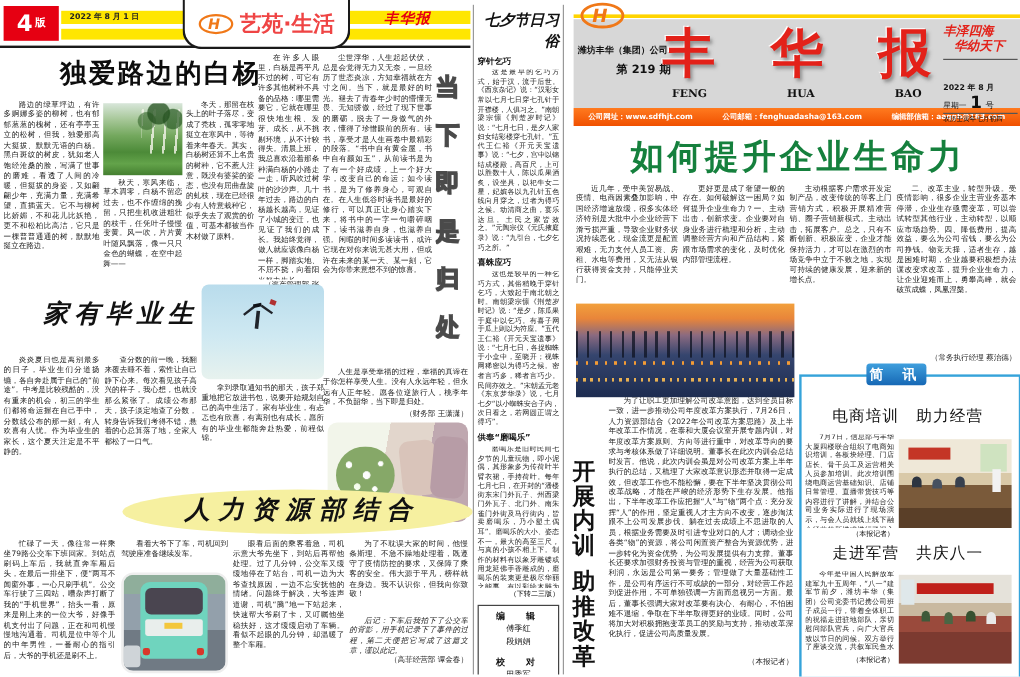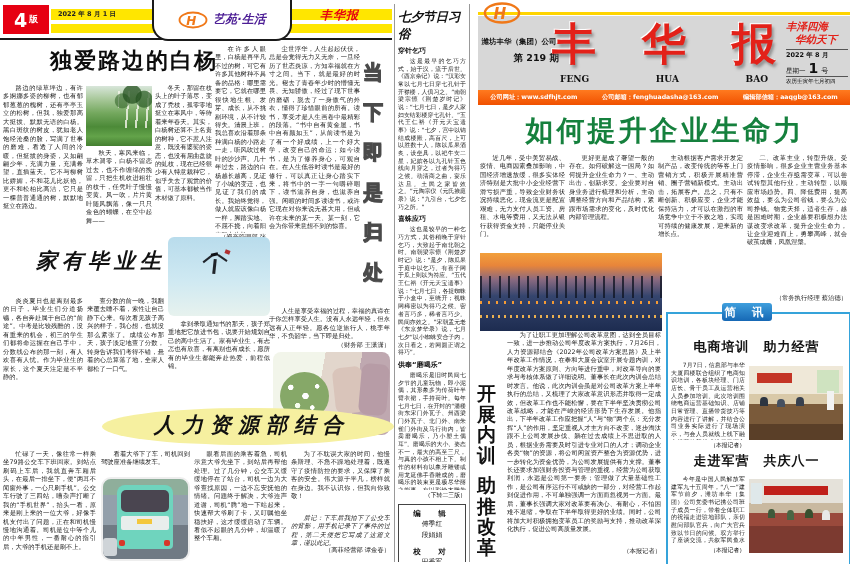--- a/index.html
+++ b/index.html
@@ -31,21 +31,21 @@
   .stafflabel{font-weight:bold;font-size:7.5px;letter-spacing:5px;color:#111;}
   .staffname{font-size:6.8px;line-height:1.7;color:#111;}
   
   .graysky{background:#d7d7d7;}
   .bigchar{font-size:44px;font-weight:bold;color:#e32119;
            font-family:"DejaVu Serif","Liberation Serif",serif;
            text-shadow:2px 3px 3px rgba(100,100,100,.6),-1px -1px 0 #fff;}
   .orangebar{background:linear-gradient(180deg,#ff7a1f,#f05000);display:flex;align-items:center;
              justify-content:space-around;color:#fff;font-size:6.2px;font-weight:bold;}
   .leadtitle{font-weight:900;font-size:28px;letter-spacing:3px;color:#15803d;text-align:center;}
-  .brieftitle{font-weight:700;font-size:13px;color:#111;text-align:center;letter-spacing:1px;}
+  .brieftitle{font-weight:400;font-size:13px;color:#111;text-align:center;letter-spacing:1px;}
   .bluebox{border:2px solid #35a3da;background:#fff;}
   .bluetab{background:linear-gradient(180deg,#3f9fdd,#1668b5);color:#fff;font-weight:bold;
            font-size:11.5px;letter-spacing:6px;display:flex;align-items:center;justify-content:center;
            border-radius:3px;z-index:3;}
   .ps{font-style:italic;}
 </style>
 </head>
 <body>
 
 <div id="sheet">
@@ -58,21 +58,21 @@
   <div class="abs ystrip" style="left:51px;top:24px;width:341px;height:9px;z-index:1;"></div>
   <div class="abs" style="left:58px;top:10px;font-size:6.5px;font-weight:bold;color:#222;z-index:2;">2022 年 8 月 1 日</div>
   <div class="abs" style="left:0;top:38px;width:392px;height:2px;background:#1a1a1a;"></div>
   <div class="abs tab" style="left:152px;top:0;width:136px;height:39px;">
     <span style="display:inline-flex;">
       <svg width="30" height="18" viewBox="0 0 40 24">
           <ellipse cx="20" cy="12" rx="18" ry="10" fill="none" stroke="#f07818" stroke-width="2.5"></ellipse>
           <text x="11" y="18" font-size="16" font-style="italic" font-weight="bold" fill="#f07818">H</text>
         </svg>
     </span>
-    <span style="font-size:12px;font-weight:800;color:#4c1d95;font-style:italic;">艺苑·生活</span>
+    <span style="font-size:18px;font-weight:800;color:#ef4444;">艺苑·生活</span>
   </div>
   <div class="abs" style="left:320px;top:7px;z-index:2;font-style:italic;font-weight:bold;font-size:12px;color:#e60012;letter-spacing:1px;">丰华报</div>
 
   <div class="abs h-bai" style="left:50px;top:46px;width:230px;">独爱路边的白杨</div>
   <div class="abs t" style="left:3px;top:84px;width:80px;height:160px;">路边的绿草坪边，有许多婀娜多姿的柳树，也有郁郁葱葱的槐树，还有亭亭玉立的松树，但我，独爱那高大挺拔、默默无语的白杨。黑白斑纹的树皮，犹如老人饱经沧桑的脸，写满了世事的磨难，看透了人间的冷暖，但挺拔的身姿，又如翩翩少年，充满力量，充满希望，直插蓝天。它不与柳树比娇媚，不和花儿比妖艳，更不和松柏比高洁，它只是一棵普普通通的树，默默地挺立在路边。</div>
   <div class="photo" style="left:86px;top:86px;width:66px;height:60px;background:linear-gradient(180deg,#d8e6da 0%,#a8c89a 22%,#74a85e 45%,#4c8a38 68%,#63a34a 84%,#447f30 100%);">
     <div style="position:absolute;left:48%;top:8%;width:50%;height:62%;background:repeating-linear-gradient(95deg,rgba(245,245,235,.8) 0 2px,transparent 2px 10px);"></div>
     <div style="position:absolute;left:0;top:0;width:100%;height:55%;background:radial-gradient(circle at 70% 25%,rgba(35,80,30,.75) 0 9px,transparent 10px),radial-gradient(circle at 88% 40%,rgba(40,90,35,.7) 0 8px,transparent 9px),radial-gradient(circle at 55% 45%,rgba(50,100,40,.6) 0 7px,transparent 8px);"></div>
   </div>
   <div class="abs t" style="left:86px;top:149px;width:66px;height:95px;">秋天，寒风来临，草木凋零，白杨不留恋过去，也不作缠绵的挽留，只把生机收进粗壮的枝干，任凭叶子慢慢变黄。风一吹，片片黄叶随风飘落，像一只只金色的蝴蝶，在空中起舞——</div>
@@ -119,21 +119,21 @@
     <div style="position:absolute;left:0;bottom:4%;width:16%;height:22%;background:#cfd4d8;border-radius:3px;"></div>
   </div>
   <div class="abs t" style="left:194px;top:450px;width:93px;height:112px;">眼看后面的乘客着急，司机示意大爷先坐下，到站后再帮他处理。过了几分钟，公交车又缓缓地停在了站台，司机一边为大爷查找原因，一边不忘安抚他的情绪。问题终于解决，大爷连声道谢，司机“腾”地一下站起来，快速帮大爷刷了卡，又叮嘱他坐稳扶好，这才缓缓启动了车辆。看似不起眼的几分钟，却温暖了整个车厢。</div>
   <div class="abs" style="left:291px;top:450px;width:99px;height:112px;overflow:hidden;">
     <div class="t" style="height:64px;">为了不耽误大家的时间，他慢条斯理、不急不躁地处理着，既遵守了疫情防控的要求，又保障了乘客的安全。伟大源于平凡，榜样就在身边。我不认识你，但我向你致敬！</div>
     <div class="t ps" style="height:32px;">后记：下车后我拍下了公交车的背影，用手机记录下了事件的过程，第二天便把它写成了这篇文章，谨以此记。</div>
     <div class="byline">（高菲经营部 谭金春）</div>
   </div>
 
   <div class="abs qxbox" style="left:394px;top:4px;width:76px;height:558px;">
-    <div class="serif" style="font-style:italic;font-weight:bold;font-size:12.5px;text-align:left;margin:2px 0 3px;color:#111;">七夕节日习俗</div>
+    <div class="serif" style="font-style:italic;font-weight:bold;font-size:12.5px;text-align:right;margin:2px 0 3px;color:#111;">七夕节日习俗</div>
     <div class="qxhead">穿针乞巧</div>
     <div class="t-sm">这是最早的乞巧方式，始于汉，流于后世。《西京杂记》说：“汉彩女常以七月七日穿七孔针于开襟楼，人俱习之。”南朝梁宗懔《荆楚岁时记》说：“七月七日，是夕人家妇女结彩楼穿七孔针。”五代王仁裕《开元天宝遗事》说：“七夕，宫中以锦结成楼殿，高百尺，上可以胜数十人，陈以瓜果酒炙，设坐具，以祀牛女二星，妃嫔各以九孔针五色线向月穿之，过者为得巧之候。动清商之曲，宴乐达旦。土民之家皆效之。”元陶宗仪《元氏掖庭录》说：“九引台，七夕乞巧之所。”</div>
     <div class="qxhead">喜蛛应巧</div>
     <div class="t-sm">这也是较早的一种乞巧方式，其俗稍晚于穿针乞巧，大致起于南北朝之时。南朝梁宗懔《荆楚岁时记》说：“是夕，陈瓜果于庭中以乞巧。有喜子网于瓜上则以为符应。”五代王仁裕《开元天宝遗事》说：“七月七日，各捉蜘蛛于小盒中，至晓开；视蛛网稀密以为得巧之候。密者言巧多，稀者言巧少。民间亦效之。”宋朝孟元老《东京梦华录》说，七月七夕“以小蜘蛛安合子内，次日看之，若网圆正谓之得巧”。</div>
     <div class="qxhead">供奉“磨喝乐”</div>
     <div class="t-sm" style="height:118px;">磨喝乐是旧时民间七夕节的儿童玩物，即小泥偶，其形象多为传荷叶半臂衣裙，手持荷叶。每年七月七日，在开封的“潘楼街东宋门外瓦子、州西梁门外瓦子、北门外、南朱雀门外街及马行街内，皆卖磨喝乐，乃小塑土偶耳”。磨喝乐的大小、姿态不一，最大的高至三尺，与真的小孩不相上下。制作的材料有以象牙雕镂或用龙延佛手香雕成的，磨喝乐的装束更是极尽华丽之能事。有以彩绘木雕为栏座，或用红砂碧笼当罩子，手中所持的玩具多以金玉宝石来装饰，一对磨喝乐的造价往往高达数千钱。</div>
     <div style="font-size:5.9px;text-align:right;margin-top:1px;">（下转二三版）</div>
     <div class="staffbox">
       <div class="stafflabel">编　辑</div>
       <div class="staffname">傅季红</div>
@@ -162,21 +162,21 @@
   <div class="abs serif" style="left:560px;top:74px;width:208px;display:flex;justify-content:space-between;font-size:9px;font-weight:bold;color:#111;z-index:2;">
     <span>FENG</span>
     <span>HUA</span>
     <span>BAO</span>
   </div>
   <div class="abs" style="left:786px;top:20px;width:62px;z-index:2;font-style:italic;font-weight:bold;font-size:10.5px;color:#e32119;line-height:1.25;">
     <div>丰泽四海</div>
     <div style="padding-left:9px;">华幼天下</div>
   </div>
   <div class="abs" style="left:786px;top:49px;width:62px;z-index:2;color:#111;">
-    <div style="font-size:6.5px;font-weight:bold;border-top:1px solid #555;padding-top:1px;">2022 年 8 月</div>
+    <div style="font-size:6.5px;font-weight:bold;border-top:1px solid #555;padding-top:19px;">2022 年 8 月</div>
     <div style="display:flex;align-items:baseline;gap:3px;">
       <span style="font-size:6.5px;">星期一</span>
       <span style="font-size:14px;font-weight:bold;">1</span>
       <span style="font-size:7px;">号</span>
     </div>
     <div style="font-size:5.5px;border-top:1px solid #555;padding-top:1px;">农历壬寅年七月初四</div>
   </div>
   <div class="abs orangebar" style="left:478px;top:90px;width:372px;height:15px;">
     <span><span>公司网址：</span><span>www.sdfhjt.com</span></span>
     <span><span>公司邮箱：</span><span>fenghuadasha@163.com</span></span>

